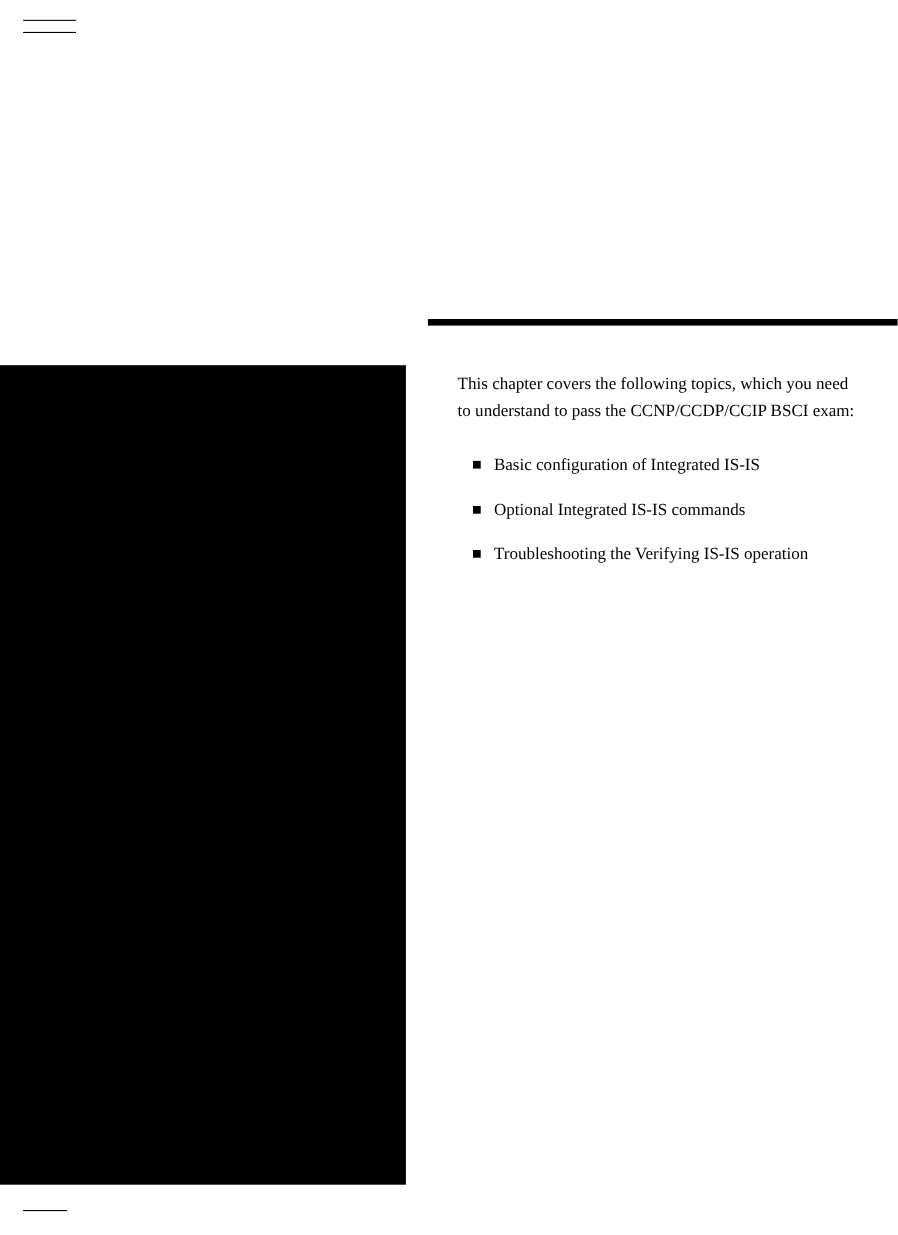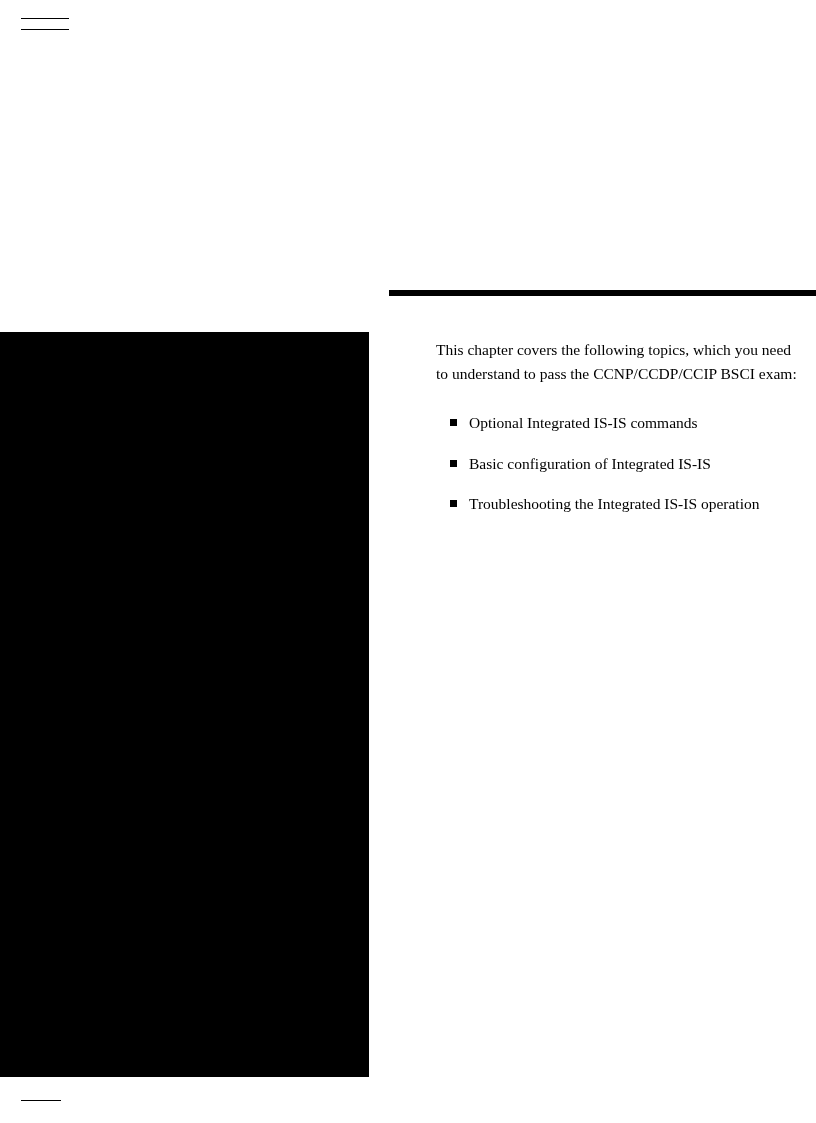--- a/index.html
+++ b/index.html
@@ -46,21 +46,21 @@
       position: absolute;
       top: 332px;
       left: 0;
       width: 369px;
       height: 745px;
       background: #000;
     }
     .content {
       position: absolute;
       top: 338px;
-      left: 436px;
+      left: 416px;
       width: 368px;
     }
     .intro {
       font-size: 15.5px;
       line-height: 1.55;
       color: #000;
       margin-bottom: 26px;
     }
     .topic-list {
       list-style: none;
@@ -97,26 +97,26 @@
 
 <div class="divider-bar"></div>
 
 <div class="black-box"></div>
 
 <div class="content">
   <p class="intro">This chapter covers the following topics, which you need to understand to pass the CCNP/CCDP/CCIP BSCI exam:</p>
   <ul class="topic-list">
     <li class="topic-item">
       <span class="bullet"></span>
+      <span class="topic-text">Basic configuration of Integrated IS-IS</span>
+    </li>
+    <li class="topic-item">
+      <span class="bullet"></span>
       <span class="topic-text">Optional Integrated IS-IS commands</span>
     </li>
     <li class="topic-item">
       <span class="bullet"></span>
-      <span class="topic-text">Basic configuration of Integrated IS-IS</span>
-    </li>
-    <li class="topic-item">
-      <span class="bullet"></span>
-      <span class="topic-text">Troubleshooting the Integrated IS-IS operation</span>
+      <span class="topic-text">Troubleshooting the Verifying IS-IS operation</span>
     </li>
   </ul>
 </div>
 
 <div class="bottom-mark"></div>
 
 </body></html>

